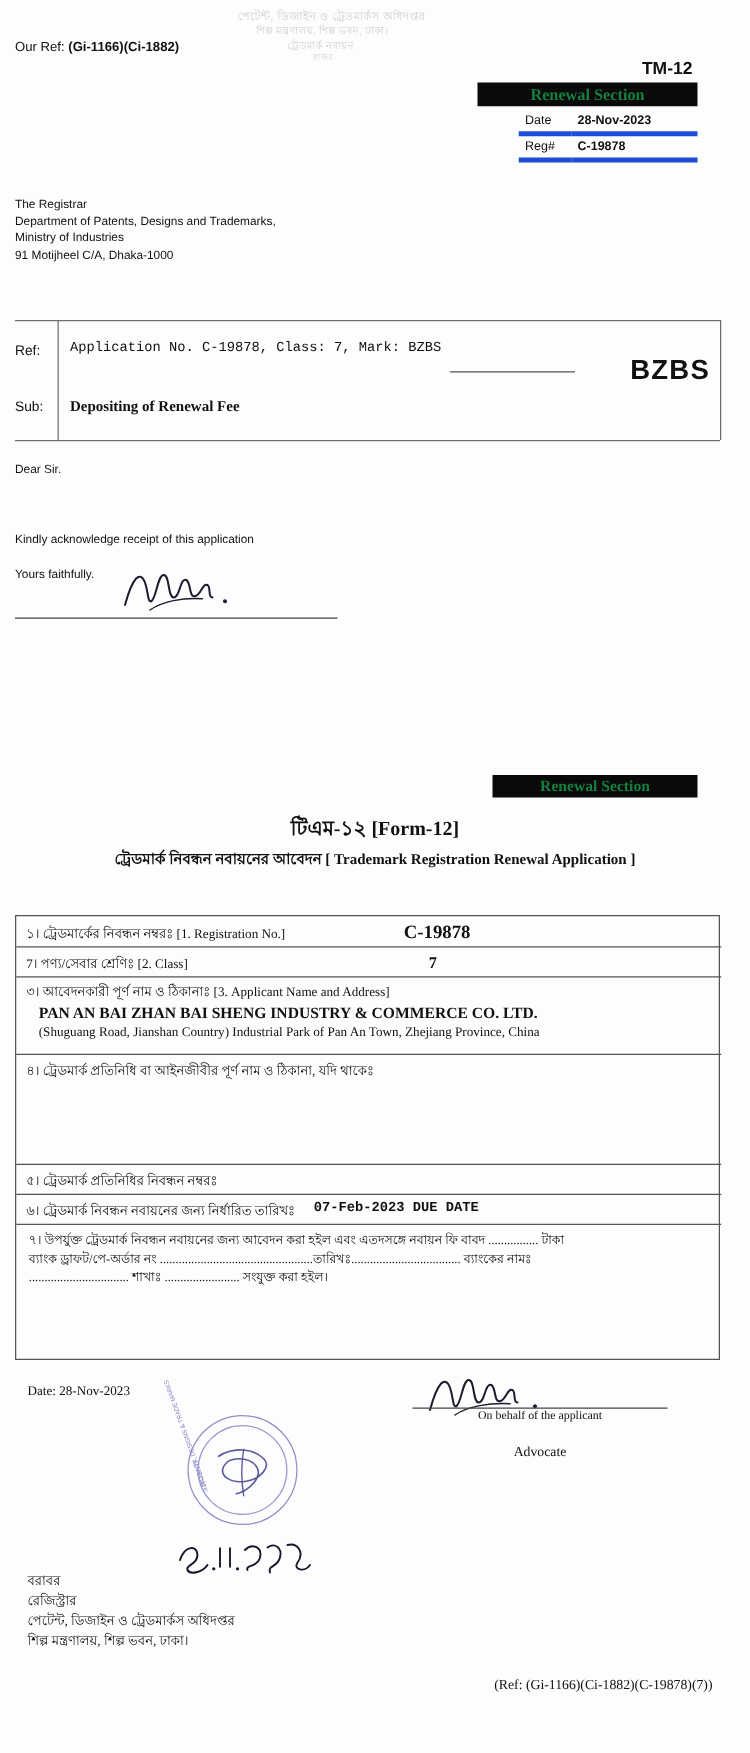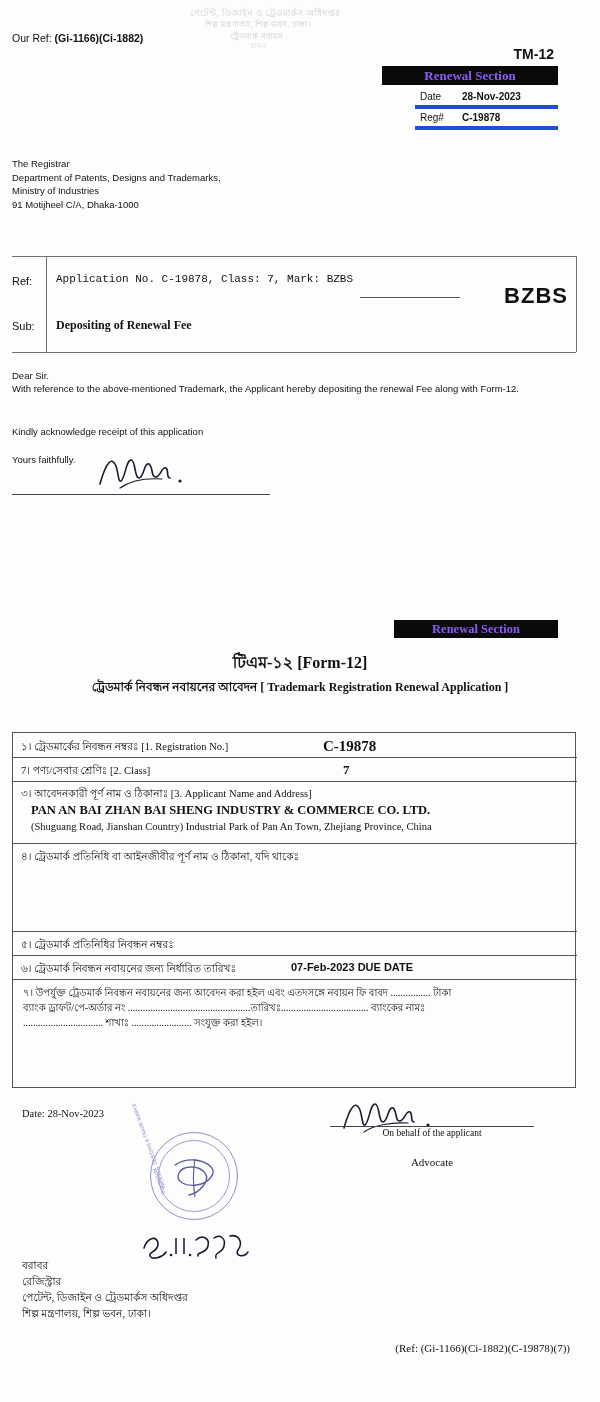--- a/index.html
+++ b/index.html
@@ -42,21 +42,21 @@
   .ourref b { font-weight: bold; }
 
   .tm12 {
     position: absolute; right: 46px; top: 46px;
     font-size: 14px; font-weight: bold;
   }
 
   .renewal-bar {
     position: absolute;
     background: #0a0a0a;
-    color: #8b5cf6;
+    color: #15803d;
     text-align: center;
     font-weight: bold;
     font-family: "Liberation Serif", serif;
   }
   .renewal-bar.top {
     left: 382px; top: 66px; width: 176px; height: 19px;
     font-size: 13px; line-height: 19px;
   }
   .renewal-bar.mid {
     left: 394px; top: 620px; width: 164px; height: 18px;
@@ -180,22 +180,21 @@
     left: 18px; top: 70px; font-size: 12.5px;
   }
   .appl-addr {
     position: absolute; left: 18px; top: 88px;
     font-size: 10.5px; font-family: "Liberation Serif", serif;
   }
 
   .due-val {
     position: absolute; left: 238px; top: 228px;
     font-size: 11px; font-weight: bold;
-    font-family: Liberation Sans, sans-serif;
-    margin-left: 40px;
+    font-family: Liberation Mono, monospace;
   }
 
   .para7 {
     position: absolute; left: 10px; top: 252px; width: 548px;
     font-size: 10px; line-height: 15px;
     font-family: "Liberation Serif", serif;
   }
 
   .date-line {
     position: absolute; left: 22px; top: 1108px;
@@ -302,21 +301,20 @@
 
   <div class="ref-label">Ref:</div>
   <div class="ref-text">Application No. C-19878, Class: 7, Mark: BZBS</div>
   <div class="sub-label">Sub:</div>
   <div class="sub-text">Depositing of Renewal Fee</div>
 
   <div class="mark-rule"></div>
   <div class="mark-logo">BZBS</div>
 
   <div class="dear">Dear Sir.</div>
-  <div class="body1">With reference to the above-mentioned Trademark, the Applicant hereby depositing the renewal Fee along with Form-12.</div>
   <div class="ack">Kindly acknowledge receipt of this application</div>
   <div class="yours">Yours faithfully.</div>
 
   <svg class="sig1" viewBox="0 0 90 46">
     <path d="M4 36 C10 14, 16 8, 20 18 C23 27, 22 34, 25 33 C29 31, 30 12, 35 12 C40 12, 38 30, 43 30 C48 30, 48 14, 53 16 C57 18, 55 30, 60 29 C65 28, 66 18, 70 20 C73 22, 70 30, 74 30" fill="none" stroke="#1b1b2e" stroke-width="1.6" stroke-linecap="round"></path>
     <path d="M24 40 C34 33, 50 30, 66 31" fill="none" stroke="#1b1b2e" stroke-width="1.2" stroke-linecap="round"></path>
     <circle cx="84" cy="33" r="1.6" fill="#1b1b2e"></circle>
   </svg>
   <div class="sig-rule"></div>
 

